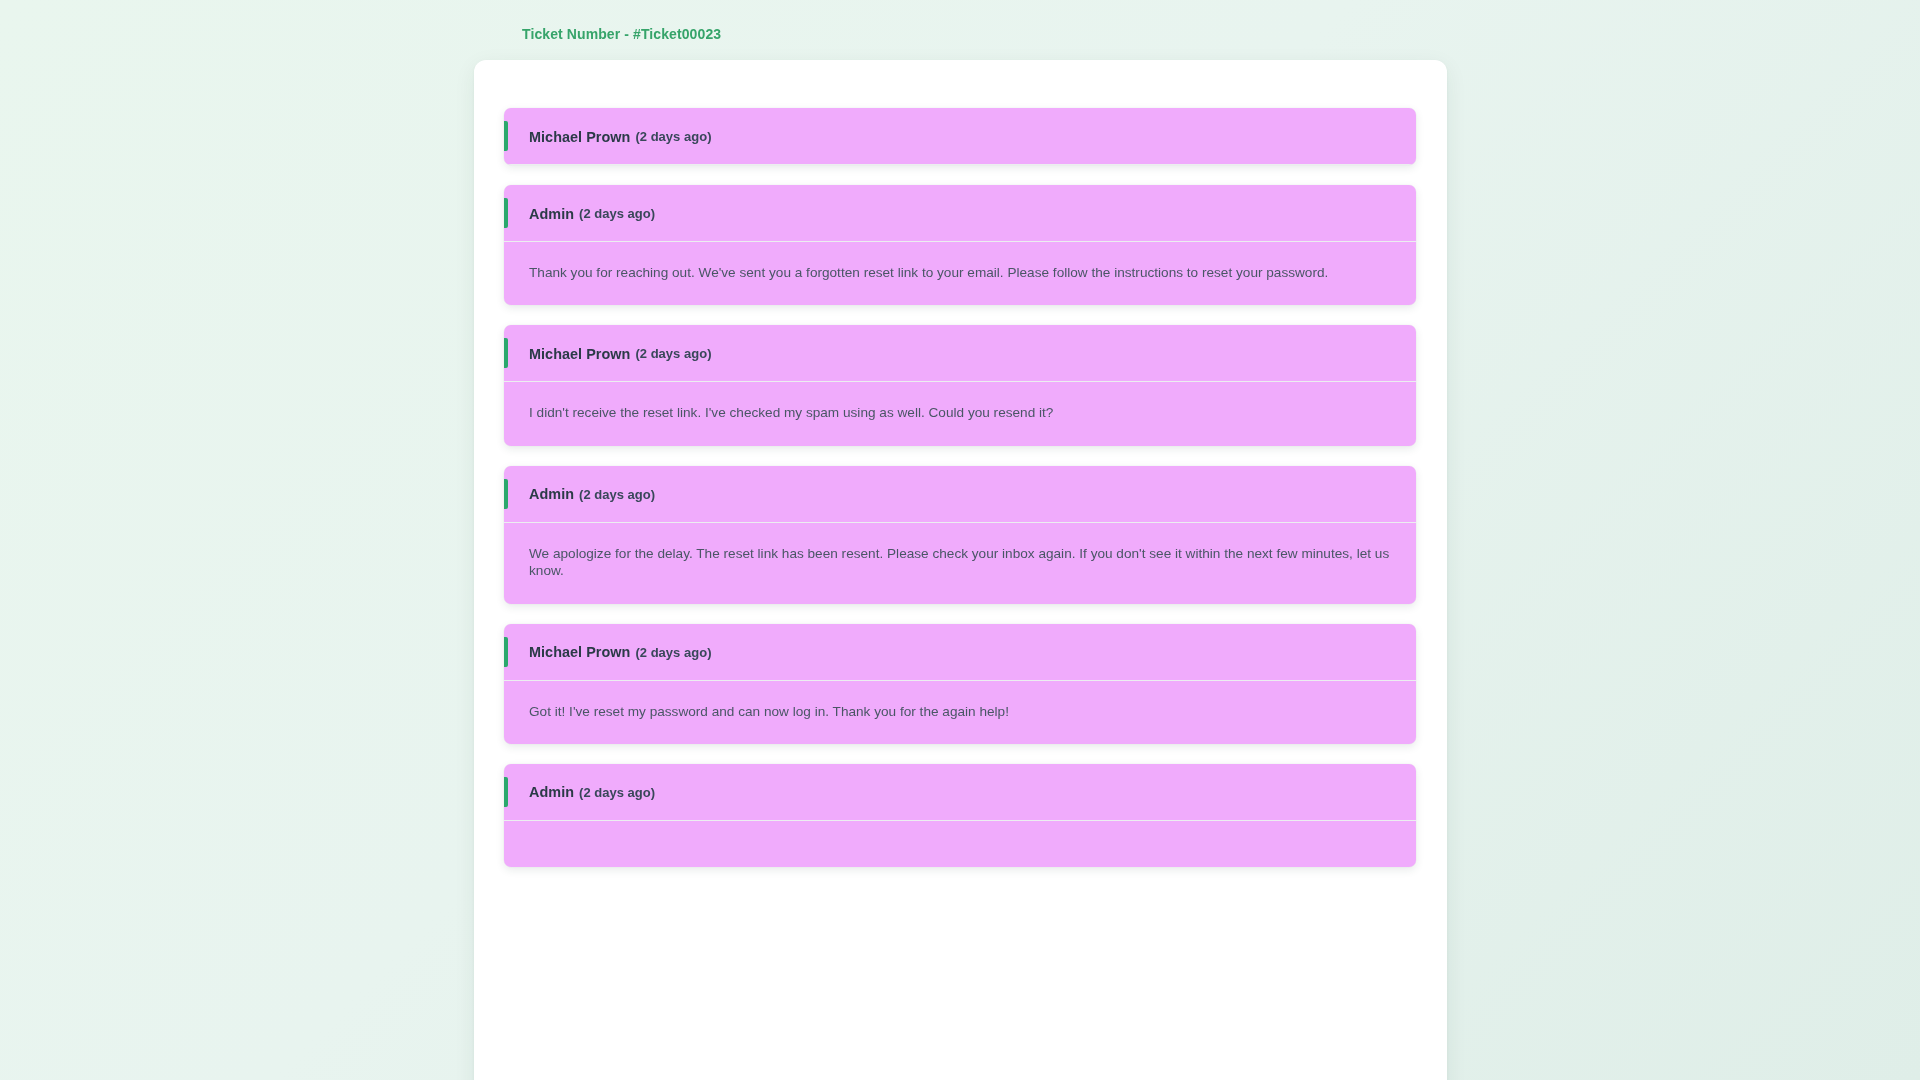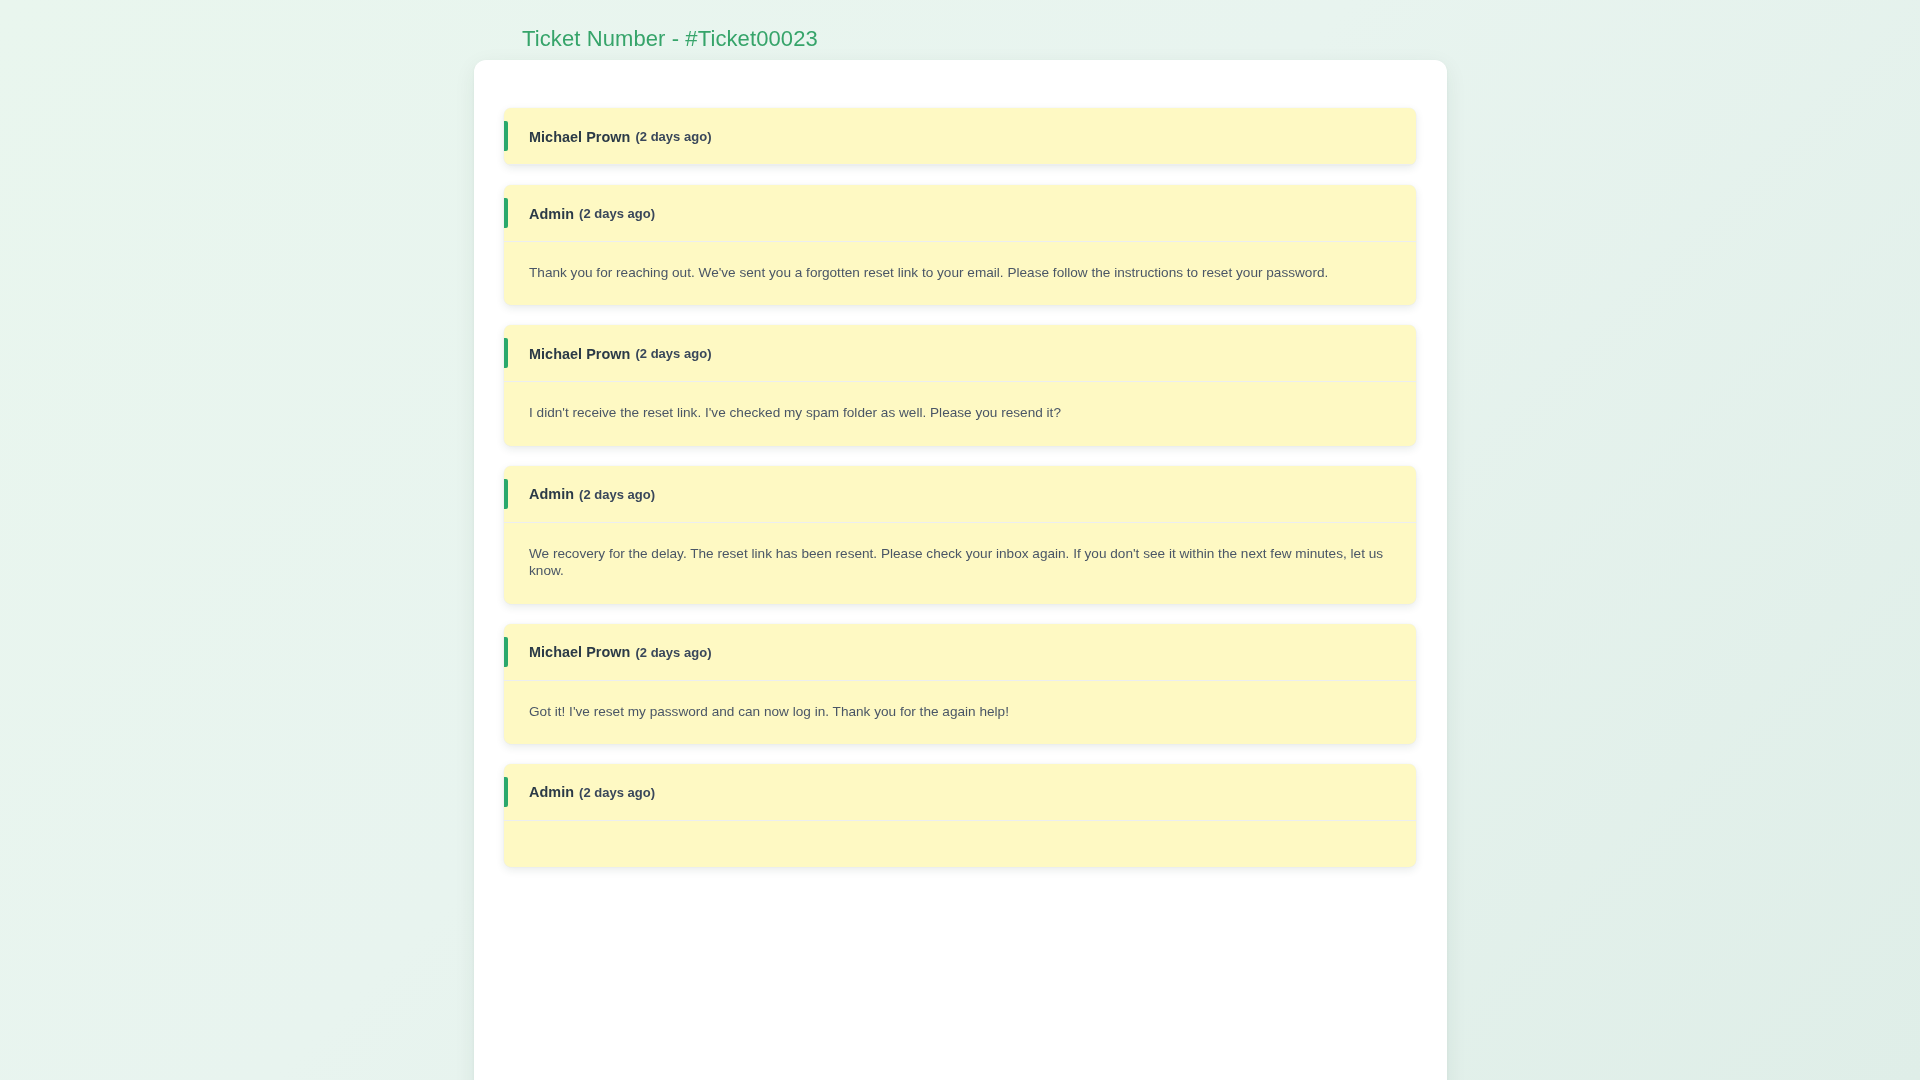--- a/index.html
+++ b/index.html
@@ -14,22 +14,22 @@
     font-family: "Liberation Sans", sans-serif;
     background: linear-gradient(135deg, #e9f6ee 0%, #e8f4ef 45%, #dfeee8 100%);
     color: #3c4858;
   }
 
   
   .page-title {
     position: absolute;
     left: 522px;
     top: 26px;
-    font-size: 22px;
-    font-weight: 400;
+    font-size: 14px;
+    font-weight: 700;
     color: #36a46a;
     letter-spacing: 0.1px;
     white-space: nowrap;
   }
 
   
   .panel {
     position: absolute;
     left: 474px;
     top: 60px;
@@ -44,21 +44,21 @@
 
   .thread {
     position: absolute;
     left: 30px;
     top: 48px;
     width: 912px;
   }
 
   
   .msg-card {
-    background: #fef9c3;
+    background: #f0abfc;
     border-radius: 7px;
     box-shadow: 0 3px 9px rgba(30, 60, 45, 0.10),
                 0 0 0 0.6px rgba(30, 60, 45, 0.035);
     margin-bottom: 20px;
     overflow: hidden;
   }
 
   .msg-header {
     position: relative;
     padding: 18px 22px 17px 25px;
@@ -125,30 +125,30 @@
       </div>
       <div class="msg-body">Thank you for reaching out. We've sent you a forgotten reset link to your email. Please follow the instructions to reset your password.</div>
     </div>
 
     <div class="msg-card">
       <div class="msg-header">
         <span class="accent-bar"></span>
         <span class="author">Michael Prown</span>
         <span class="timestamp">(2 days ago)</span>
       </div>
-      <div class="msg-body">I didn't receive the reset link. I've checked my spam folder as well. Please you resend it?</div>
+      <div class="msg-body">I didn't receive the reset link. I've checked my spam using as well. Could you resend it?</div>
     </div>
 
     <div class="msg-card">
       <div class="msg-header">
         <span class="accent-bar"></span>
         <span class="author">Admin</span>
         <span class="timestamp">(2 days ago)</span>
       </div>
-      <div class="msg-body">We recovery for the delay. The reset link has been resent. Please check your inbox again. If you don't see it within the next few minutes, let us know.</div>
+      <div class="msg-body">We apologize for the delay. The reset link has been resent. Please check your inbox again. If you don't see it within the next few minutes, let us know.</div>
     </div>
 
     <div class="msg-card">
       <div class="msg-header">
         <span class="accent-bar"></span>
         <span class="author">Michael Prown</span>
         <span class="timestamp">(2 days ago)</span>
       </div>
       <div class="msg-body">Got it! I've reset my password and can now log in. Thank you for the again help!</div>
     </div>

